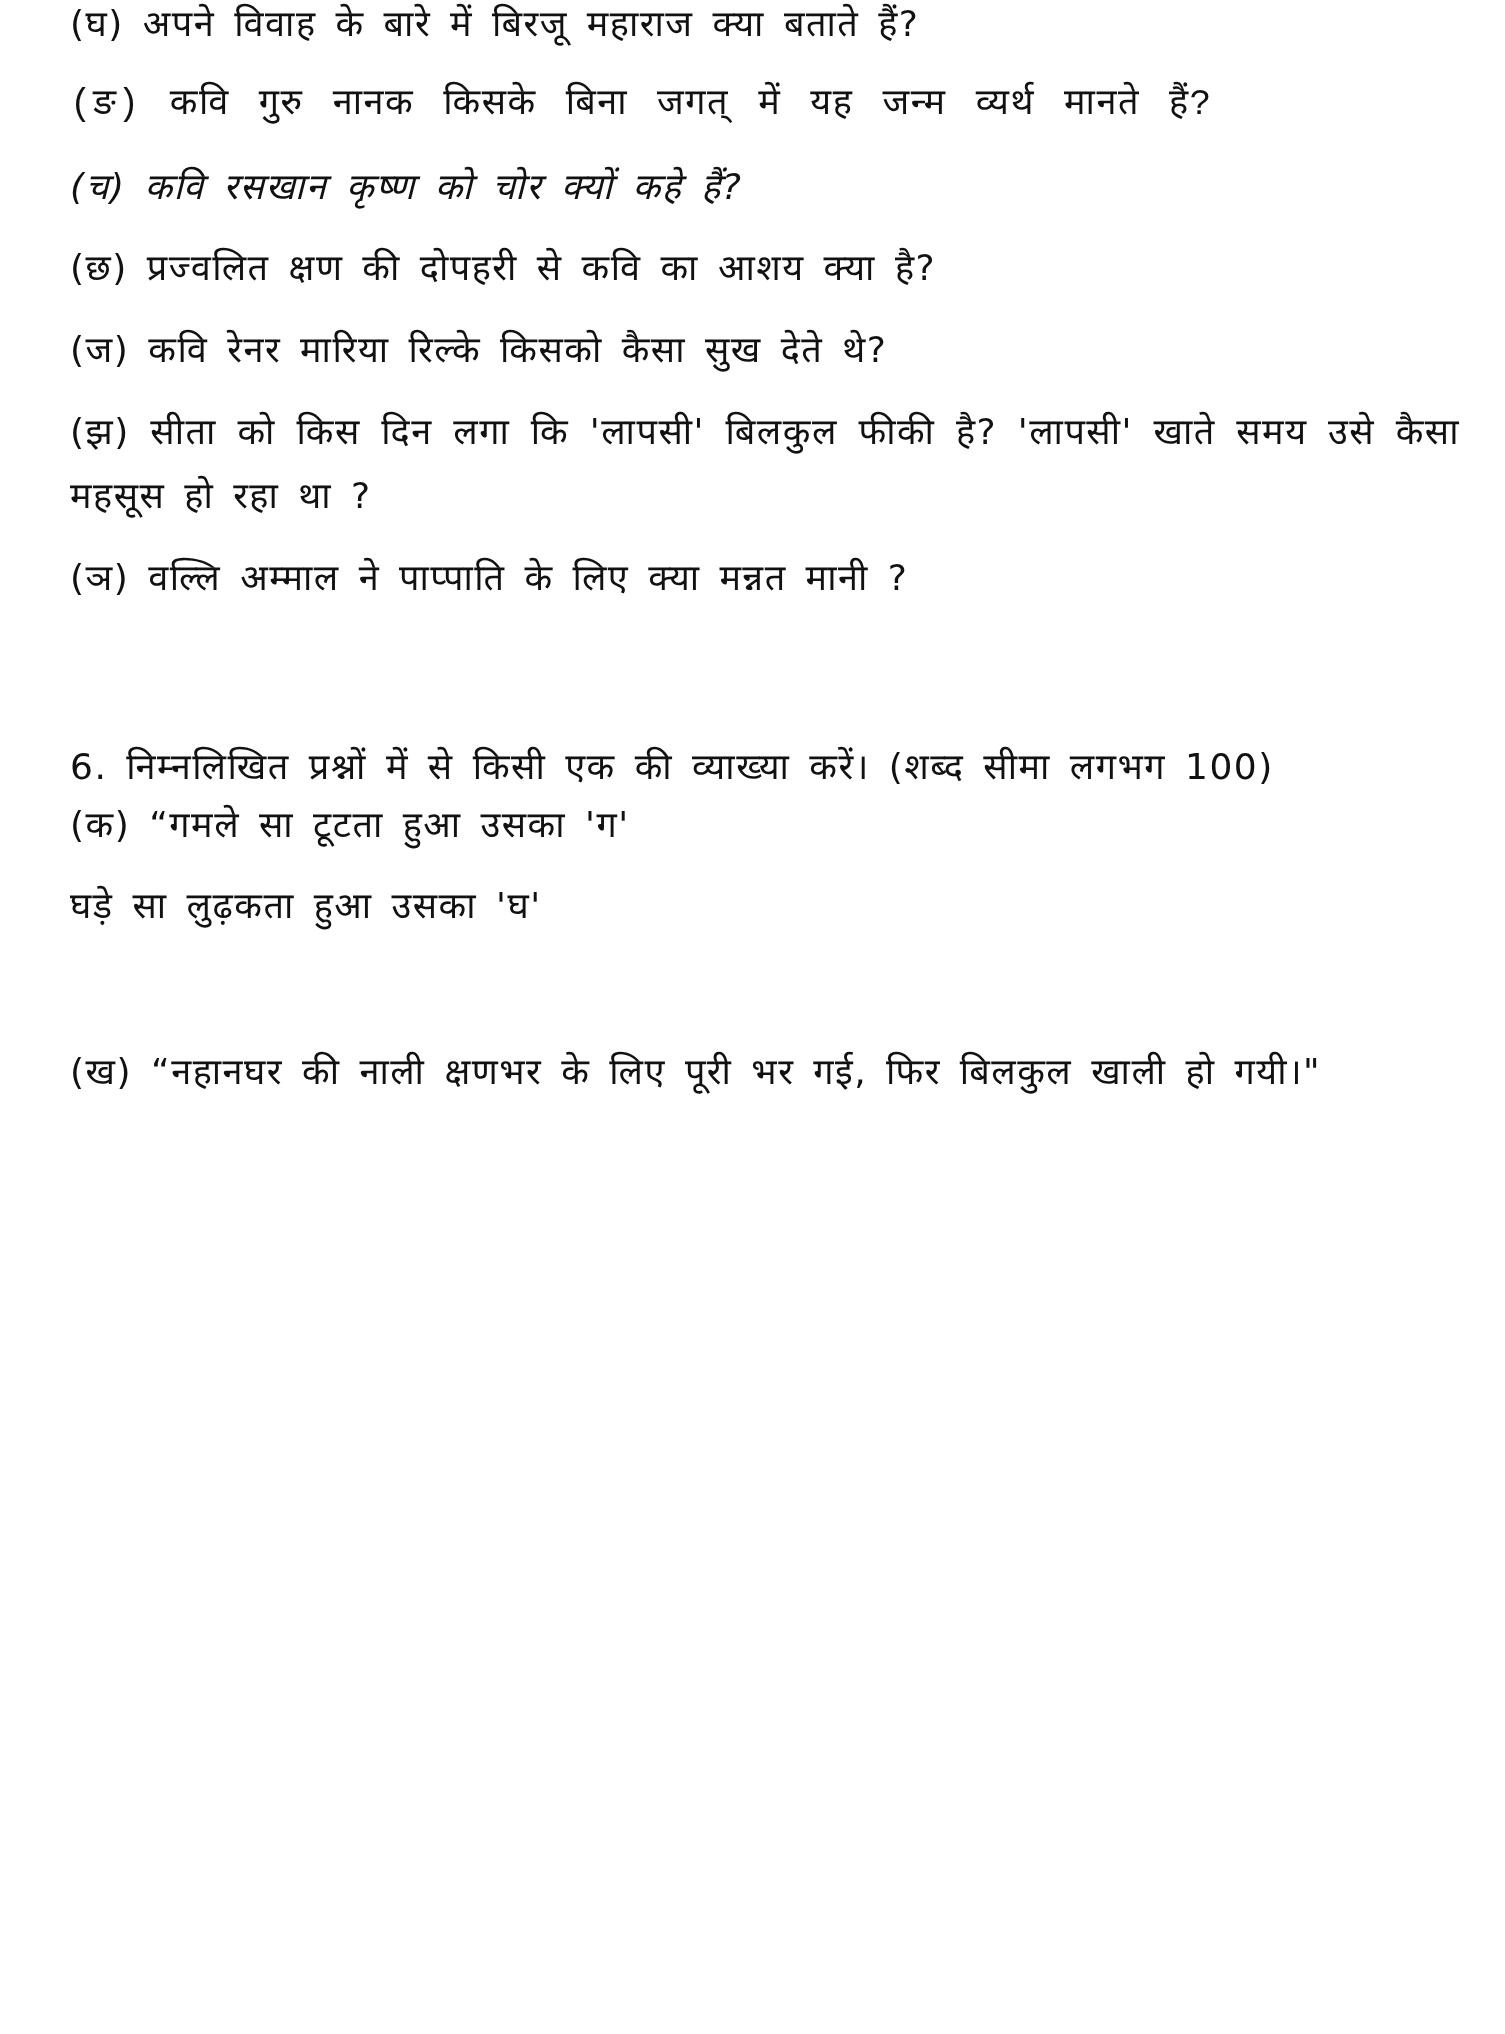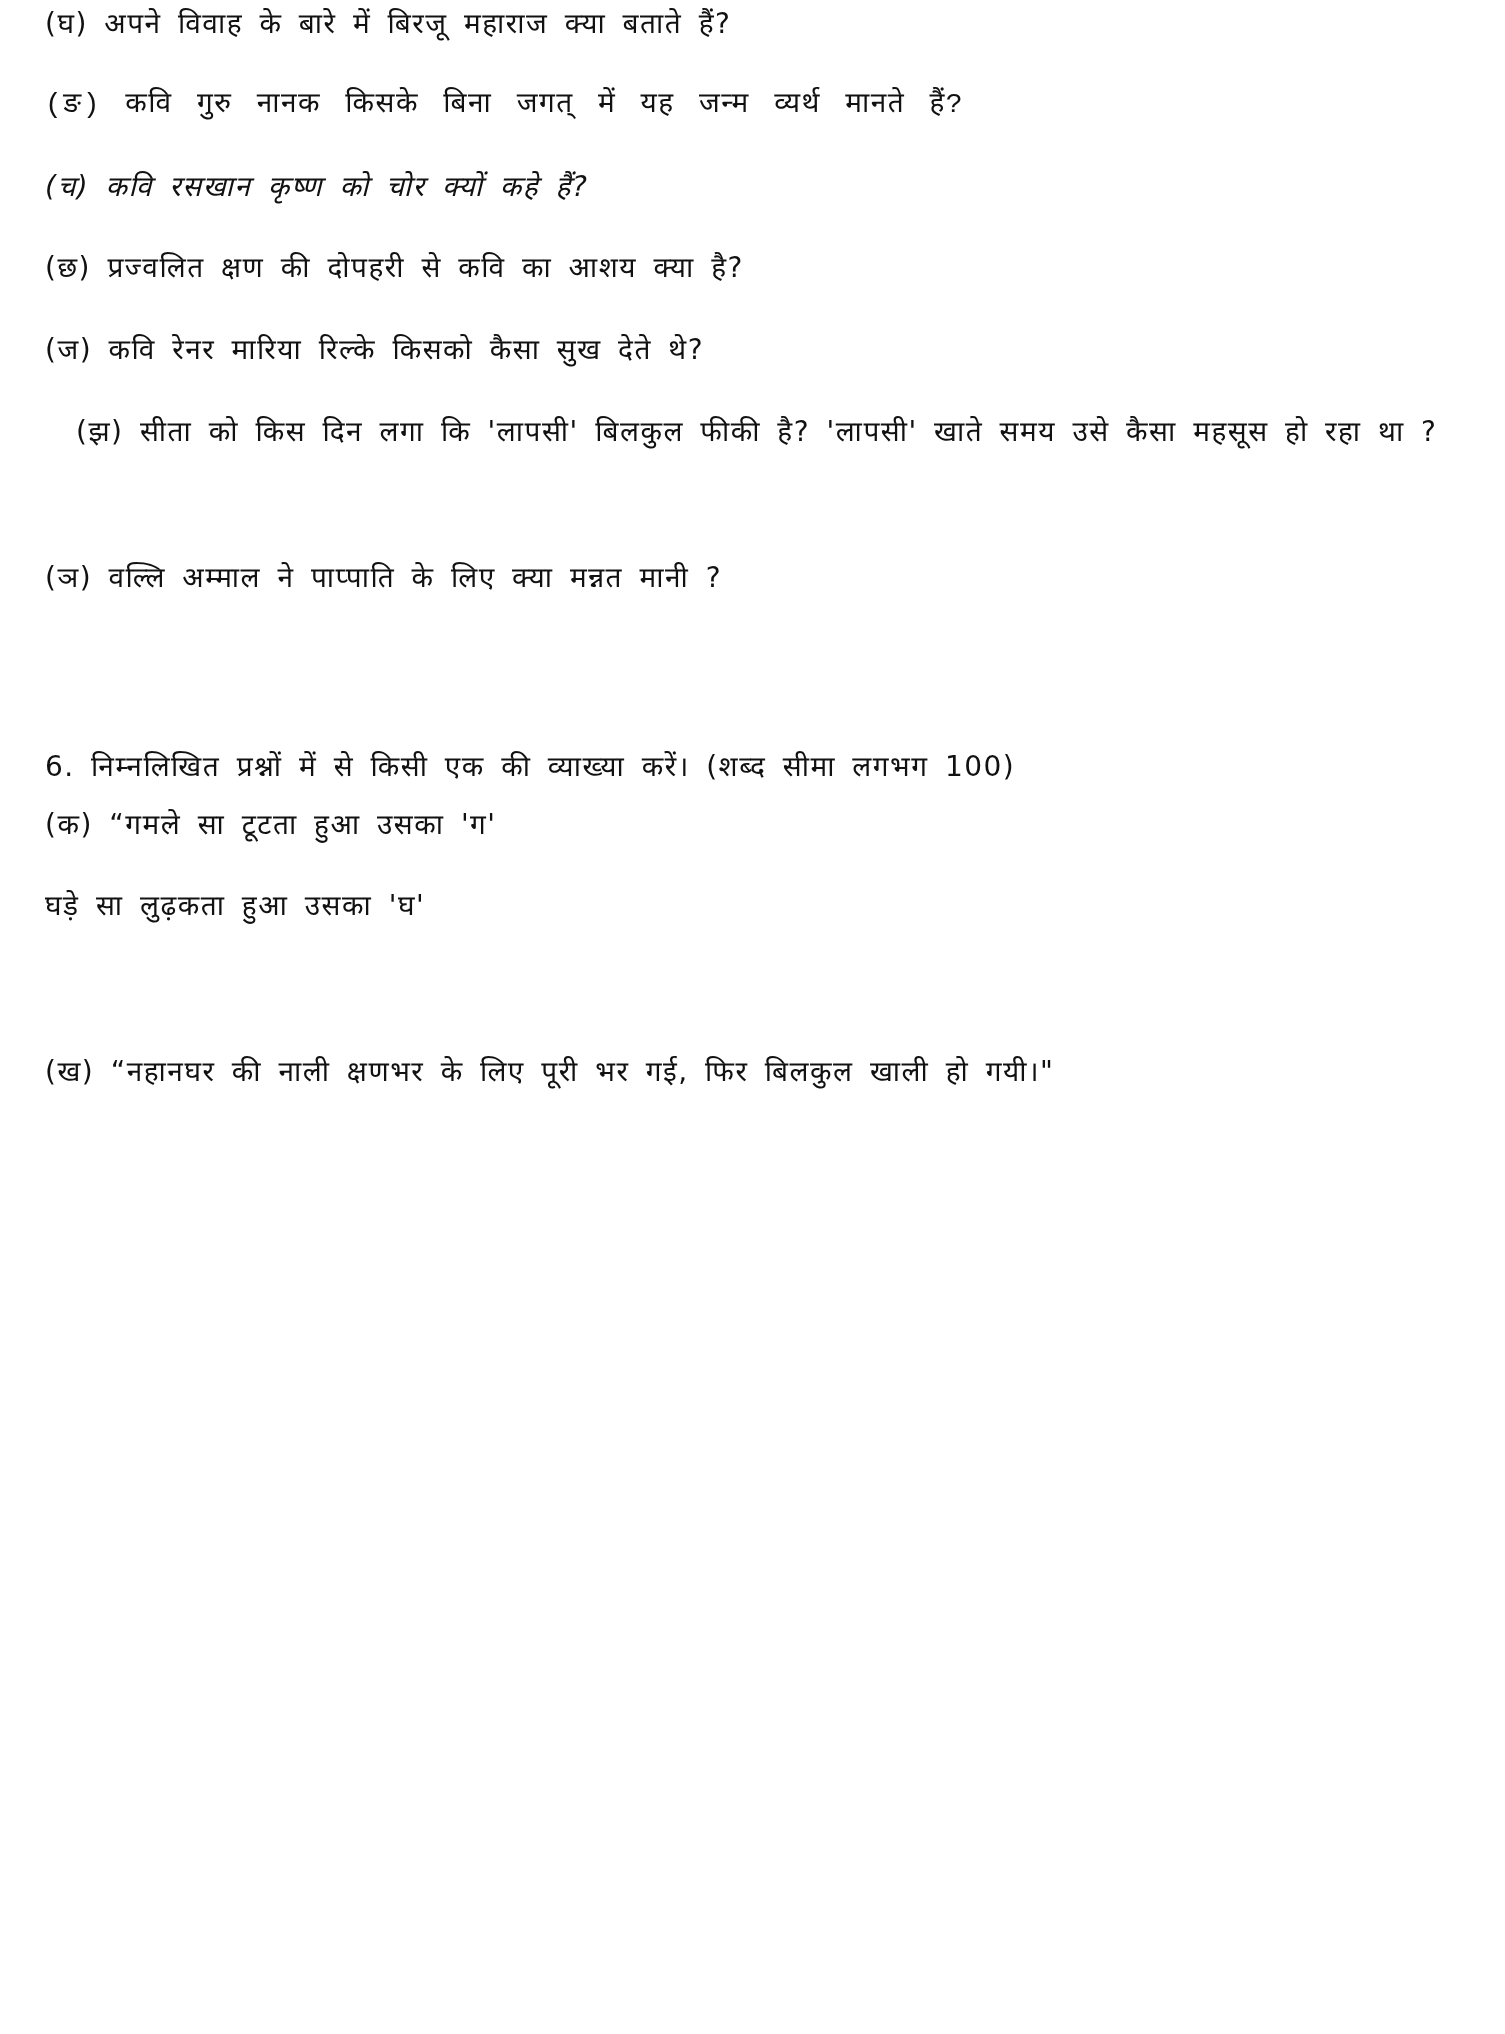--- a/index.html
+++ b/index.html
@@ -1,20 +1,20 @@
 <!DOCTYPE html>
 <html><head>
 <meta charset="utf-8">
 <style>
   html, body { margin: 0; padding: 0; background: #ffffff; }
   body { width: 1505px; height: 2034px; position: relative; overflow: hidden;
          font-family: "DejaVu Sans", "Liberation Sans", sans-serif; color: #111111; }
-  .line { position: absolute; left: 45px; font-size: 28px; line-height: 44px;
+  .line { position: absolute; left: 70px; font-size: 36px; line-height: 44px;
           white-space: nowrap; letter-spacing: 1.5px; word-spacing: 6px; }
-  .wrap { white-space: normal; width: 1390px; line-height: 64px; text-align: justify; text-align-last: left; margin-left: 31px; }
+  .wrap { white-space: normal; width: 1390px; line-height: 64px; text-align: justify; text-align-last: left; }
 </style>
 </head>
 <body>
 
 <div class="line" style="top:2px;">
   <span>(घ)</span>
   <span>अपने विवाह के बारे में बिरजू महाराज क्या बताते हैं?</span>
 </div>
 
 <div class="line" style="top:83px;font-family:Liberation Mono, monospace;">

